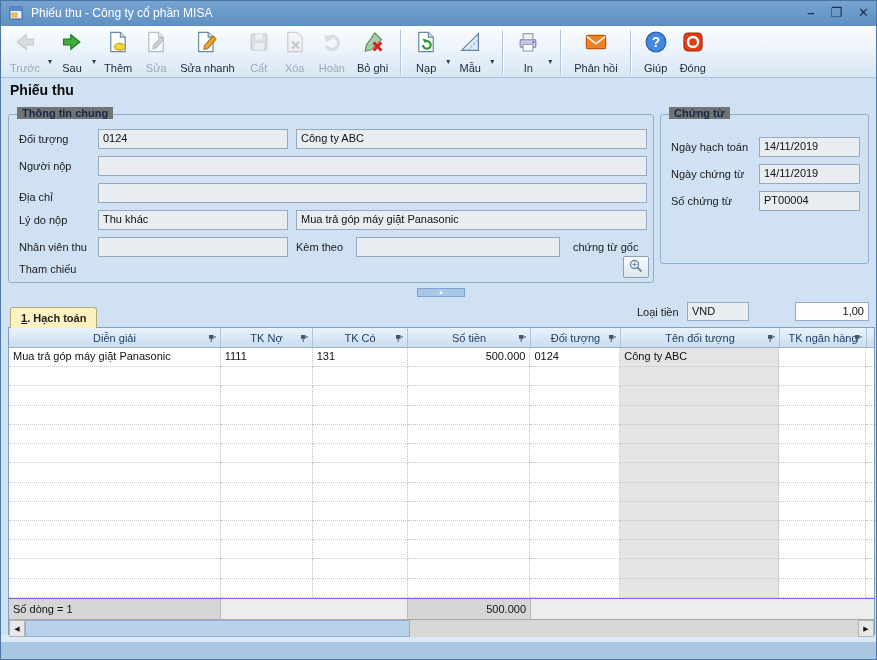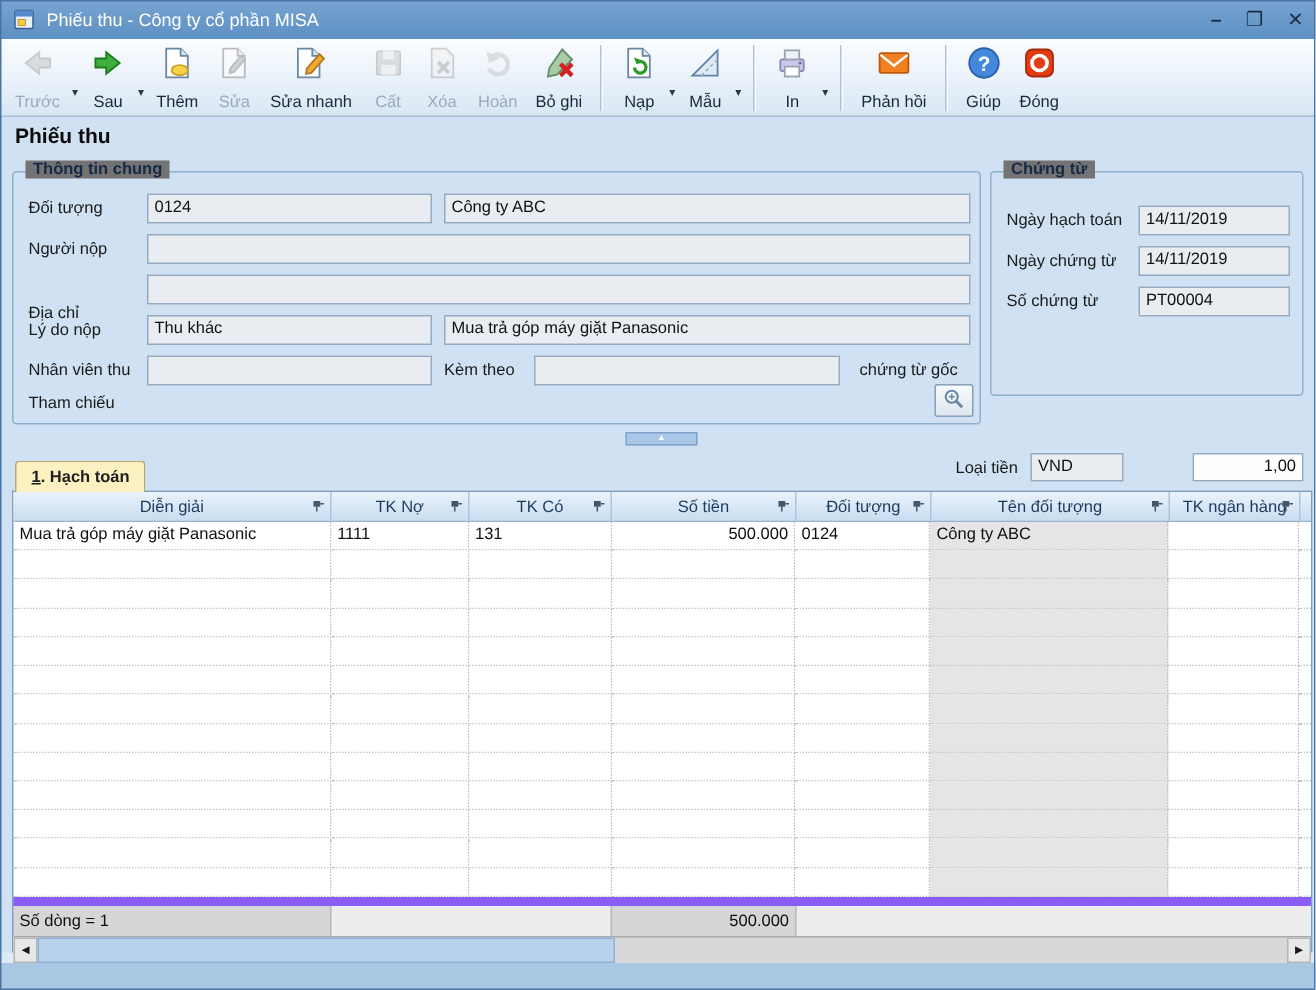--- a/index.html
+++ b/index.html
@@ -73,21 +73,21 @@
   .thead{display:flex;height:19px;flex:none;background:linear-gradient(#eaf3fc,#c9dcf0);border-bottom:1px solid #9ab4ce;}
   .hcell{position:relative;display:flex;align-items:center;justify-content:center;box-sizing:border-box;
     border-right:1px solid #aec4da;color:#1c3a5e;overflow:hidden;}
   .hcell .pin{position:absolute;right:3px;top:5px;width:9px;height:9px;}
   .tbody{height:250px;flex:none;overflow:hidden;}
   .trow{display:flex;height:19.23px;box-sizing:border-box;}
   .tcell{box-sizing:border-box;border-right:1px dotted #bcbcbc;border-bottom:1px dotted #c6c6c6;
     padding:2px 4px 0 4px;white-space:nowrap;overflow:hidden;color:#101010;}
   .tcell.shade{background:#e5e5e5;}
   .tcell.num{text-align:right;}
-  .tsummary{display:flex;height:20px;flex:none;border-top:6px solid #8b5cf6;background:#8b5cf6;}
+  .tsummary{display:flex;height:20px;flex:none;border-top:1px solid #8b5cf6;background:#404040;}
   .scell{box-sizing:border-box;padding:4px 4px 0 4px;border-right:1px solid #b8b8b8;white-space:nowrap;overflow:hidden;color:#101010;}
   .scell.dark{background:#d6d6d6;}
   .scell.light{background:#ededed;}
   .scell.num{text-align:right;}
   .hscroll{display:flex;height:17px;flex:none;background:#d8d8d8;border-top:1px solid #a8a8a8;}
   .sbtn{width:16px;flex:none;background:#e8e8e8;border:1px solid #b4b4b4;box-sizing:border-box;
     font-size:7px;line-height:15px;text-align:center;color:#1a1a1a;}
   .sthumb{width:385px;flex:none;background:#b9d2ec;border:1px solid #8fb0d4;box-sizing:border-box;}
   .strack{flex:1;}
 
@@ -274,21 +274,21 @@
 <div class="group" id="group-general">
   <span class="legend">Thông tin chung</span>
 
   <span class="flabel" style="left:10px;top:14px">Đối tượng</span>
   <div class="finput" style="left:89px;top:14px;width:190px">0124</div>
   <div class="finput" style="left:287px;top:14px;width:351px">Công ty ABC</div>
 
   <span class="flabel" style="left:10px;top:41px">Người nộp</span>
   <div class="finput" style="left:89px;top:41px;width:549px"></div>
 
-  <span class="flabel" style="left:10px;top:84px">Địa chỉ</span>
+  <span class="flabel" style="left:10px;top:72px">Địa chỉ</span>
   <div class="finput" style="left:89px;top:68px;width:549px"></div>
 
   <span class="flabel" style="left:10px;top:95px">Lý do nộp</span>
   <div class="finput" style="left:89px;top:95px;width:190px">Thu khác</div>
   <div class="finput" style="left:287px;top:95px;width:351px">Mua trả góp máy giặt Panasonic</div>
 
   <span class="flabel" style="left:10px;top:122px">Nhân viên thu</span>
   <div class="finput" style="left:89px;top:122px;width:190px"></div>
   <span class="flabel" style="left:287px;top:122px">Kèm theo</span>
   <div class="finput" style="left:347px;top:122px;width:204px"></div>

